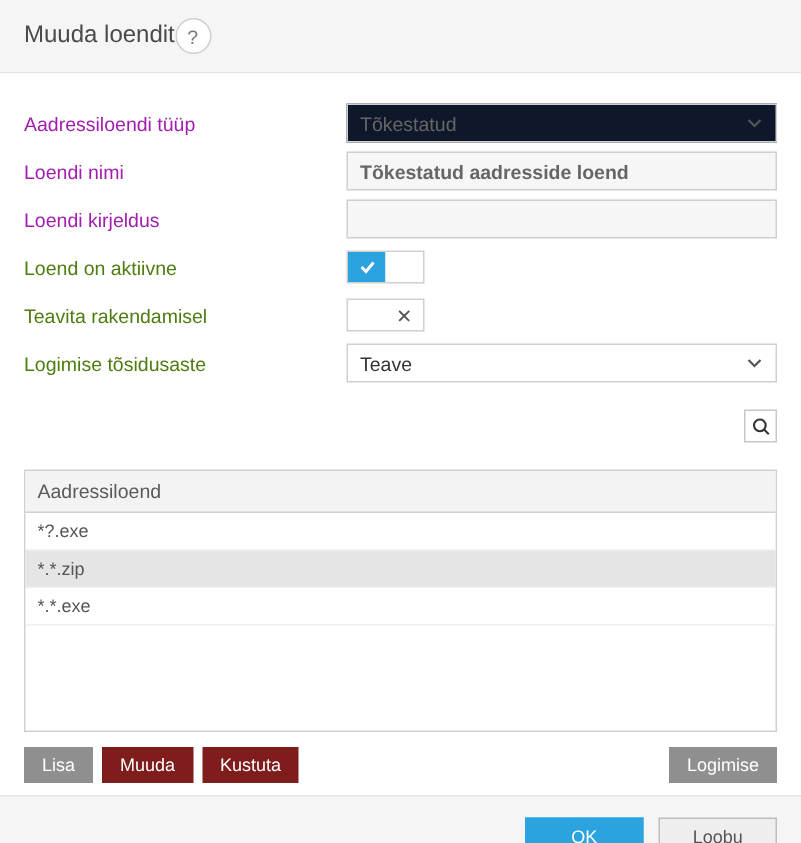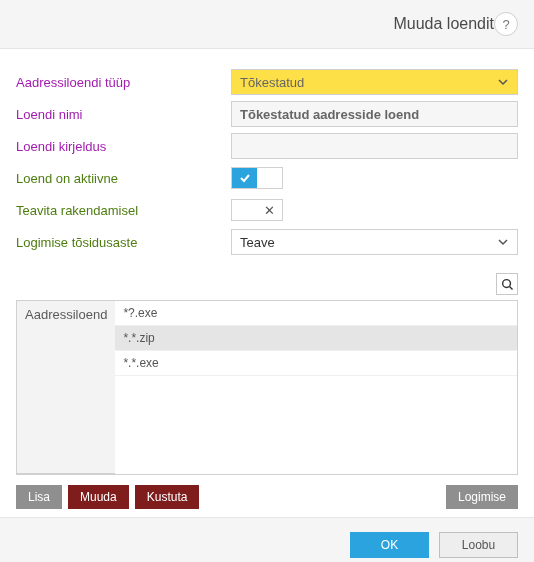--- a/index.html
+++ b/index.html
@@ -12,35 +12,35 @@
   height: 562px;
   overflow: hidden;
 }
 .dialog { width: 534px; height: 562px; display: flex; flex-direction: column; }
 .header {
   background: #f5f5f5;
   border-bottom: 1px solid #e6e6e6;
   padding: 12px 16px;
   display: flex;
   align-items: center;
-  justify-content: flex-end;
+  justify-content: flex-start;
 }
 .header-title { font-size: 16px; color: #4a4a4a; }
 .help-btn {
   width: 24px; height: 24px; border: 1px solid #cfcfcf; border-radius: 50%;
   background: #fff; color: #777; font-size: 13px; cursor: pointer;
   display: flex; align-items: center; justify-content: center;
 }
 .body { flex: 1; padding: 18px 16px 8px 16px; background: #fff; display: flex; flex-direction: column; }
 .form-row { display: flex; align-items: center; height: 30px; margin-bottom: 2px; }
 .form-label { width: 215px; color: #a21caf; font-size: 13px; }
 .form-label.dark { color: #4d7c0f; }
 .form-control { flex: 1; }
 .select {
-  width: 100%; height: 26px; border: 1px solid #d0d0d0; background: #fde047;
+  width: 100%; height: 26px; border: 1px solid #d0d0d0; background: #0f172a;
   display: flex; align-items: center; justify-content: space-between;
   padding: 0 8px; color: #666; cursor: pointer;
 }
 .select.enabled { color: #333; background: #fff; }
 .chev { width: 12px; height: 12px; }
 .chev path { stroke: #555; stroke-width: 1.5; fill: none; }
 .textfield {
   width: 100%; height: 26px; border: 1px solid #d0d0d0; background: #f6f6f6;
   padding: 0 8px; color: #666; display: flex; align-items: center; font-weight: bold;
 }
@@ -58,22 +58,22 @@
 
 .list-tools { display: flex; justify-content: flex-end; margin-top: 14px; }
 .search-btn {
   width: 22px; height: 22px; border: 1px solid #c8c8c8; background: #fff;
   display: flex; align-items: center; justify-content: center; cursor: pointer;
 }
 .search-btn svg { width: 13px; height: 13px; }
 .search-btn path, .search-btn circle { stroke: #333; stroke-width: 1.5; fill: none; }
 
 .table {
-  border: 1px solid #d0d0d0; flex: 1; display: flex; flex-direction: row;
-  min-height: 175px; background: #fff; margin-top: 5px;
+  border: 1px solid #d0d0d0; flex: 1; display: flex; flex-direction: column;
+  min-height: 175px; background: #fff; margin-top: 18px;
 }
 .table-header {
   background: #f3f3f3; border-bottom: 1px solid #d0d0d0;
   padding: 6px 8px; color: #5a5a5a; font-size: 13px;
 }
 .table-body { flex: 1; overflow: auto; }
 .table-row {
   padding: 5px 8px; color: #555; font-size: 12px; border-bottom: 1px solid #f0f0f0;
   background: #fff; cursor: default;
 }

